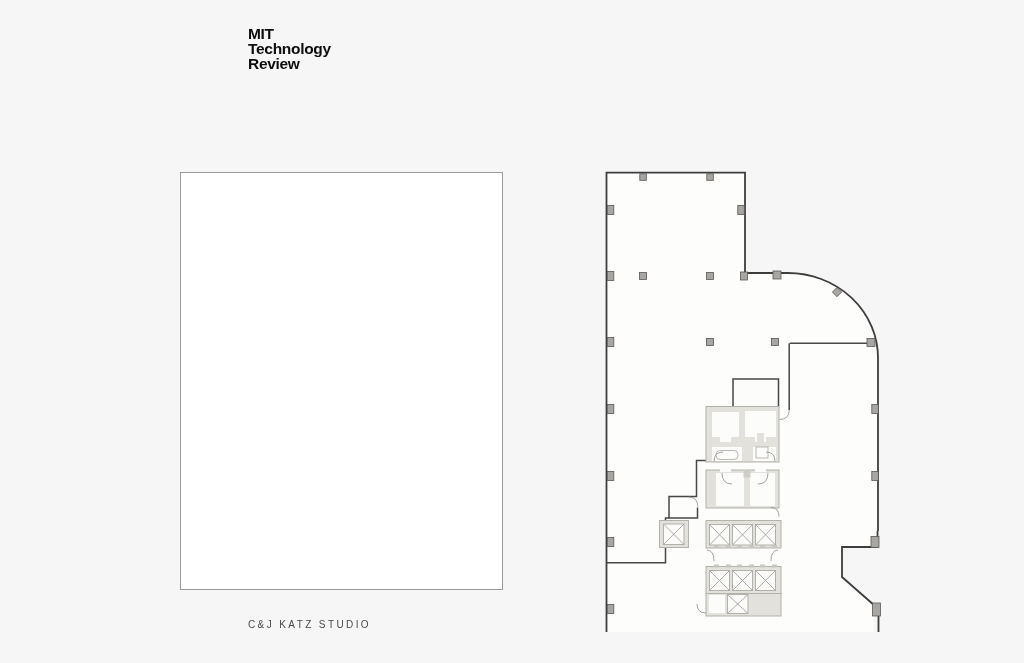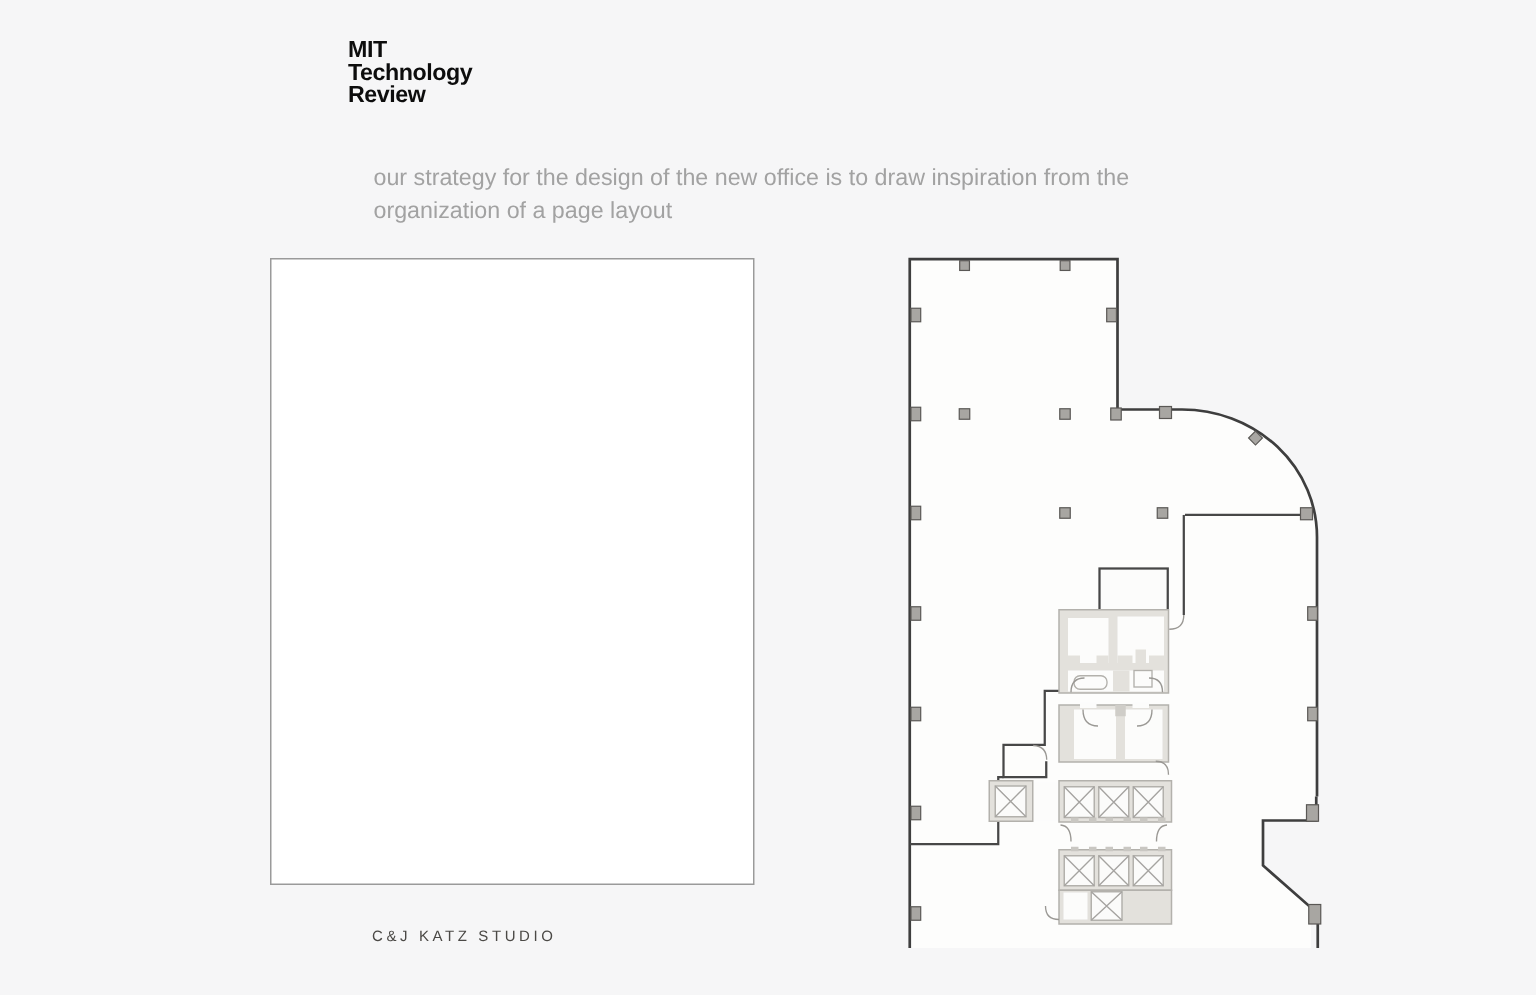--- a/index.html
+++ b/index.html
@@ -5,21 +5,21 @@
   html,body{margin:0;padding:0;}
   body{
     width:1024px;height:663px;
     background:#f6f6f7;
     font-family:"Liberation Sans", sans-serif;
     overflow:hidden;
     position:relative;
   }
   .slide{position:absolute;inset:0;}
   .logo{
-    position:absolute;left:232px;top:26px;
+    position:absolute;left:248px;top:26px;
     color:#0d0d0d;font-weight:700;font-size:15.5px;line-height:15px;
     letter-spacing:-0.3px;
   }
   .subtitle{
     position:absolute;left:249px;top:108px;width:592px;
     color:#a2a2a2;font-size:15.5px;line-height:22px;margin:0;
     font-weight:400;
   }
   .page-rect{
     position:absolute;left:180px;top:172px;width:321px;height:416px;
@@ -35,21 +35,20 @@
 <body>
 
 <div class="slide">
 
   <div class="logo">
     <div>MIT</div>
     <div>Technology</div>
     <div>Review</div>
   </div>
 
-  <p class="subtitle">our strategy for the design of the new office is to draw inspiration from the organization of a page layout</p>
 
   <div class="page-rect"></div>
 
   <svg class="floorplan-svg" width="295" height="480" viewBox="595 160 295 480" xmlns="http://www.w3.org/2000/svg">
 
     <path d="M606.5,632 L606.5,172.7 L745,172.7 L745,273 L788,273 A90,85 0 0 1 878,358 L878,547 L842,547 L842,577 L874,605 L874,632 Z" fill="#fdfdfc" stroke="none"></path>
 
     <g stroke="#3e3e3e" fill="none" stroke-width="1.8">
       <path d="M606.5,632 V172.7 H745 V273 H788"></path>
       <path d="M788,273 A90,85 0 0 1 878,358 V531"></path>

